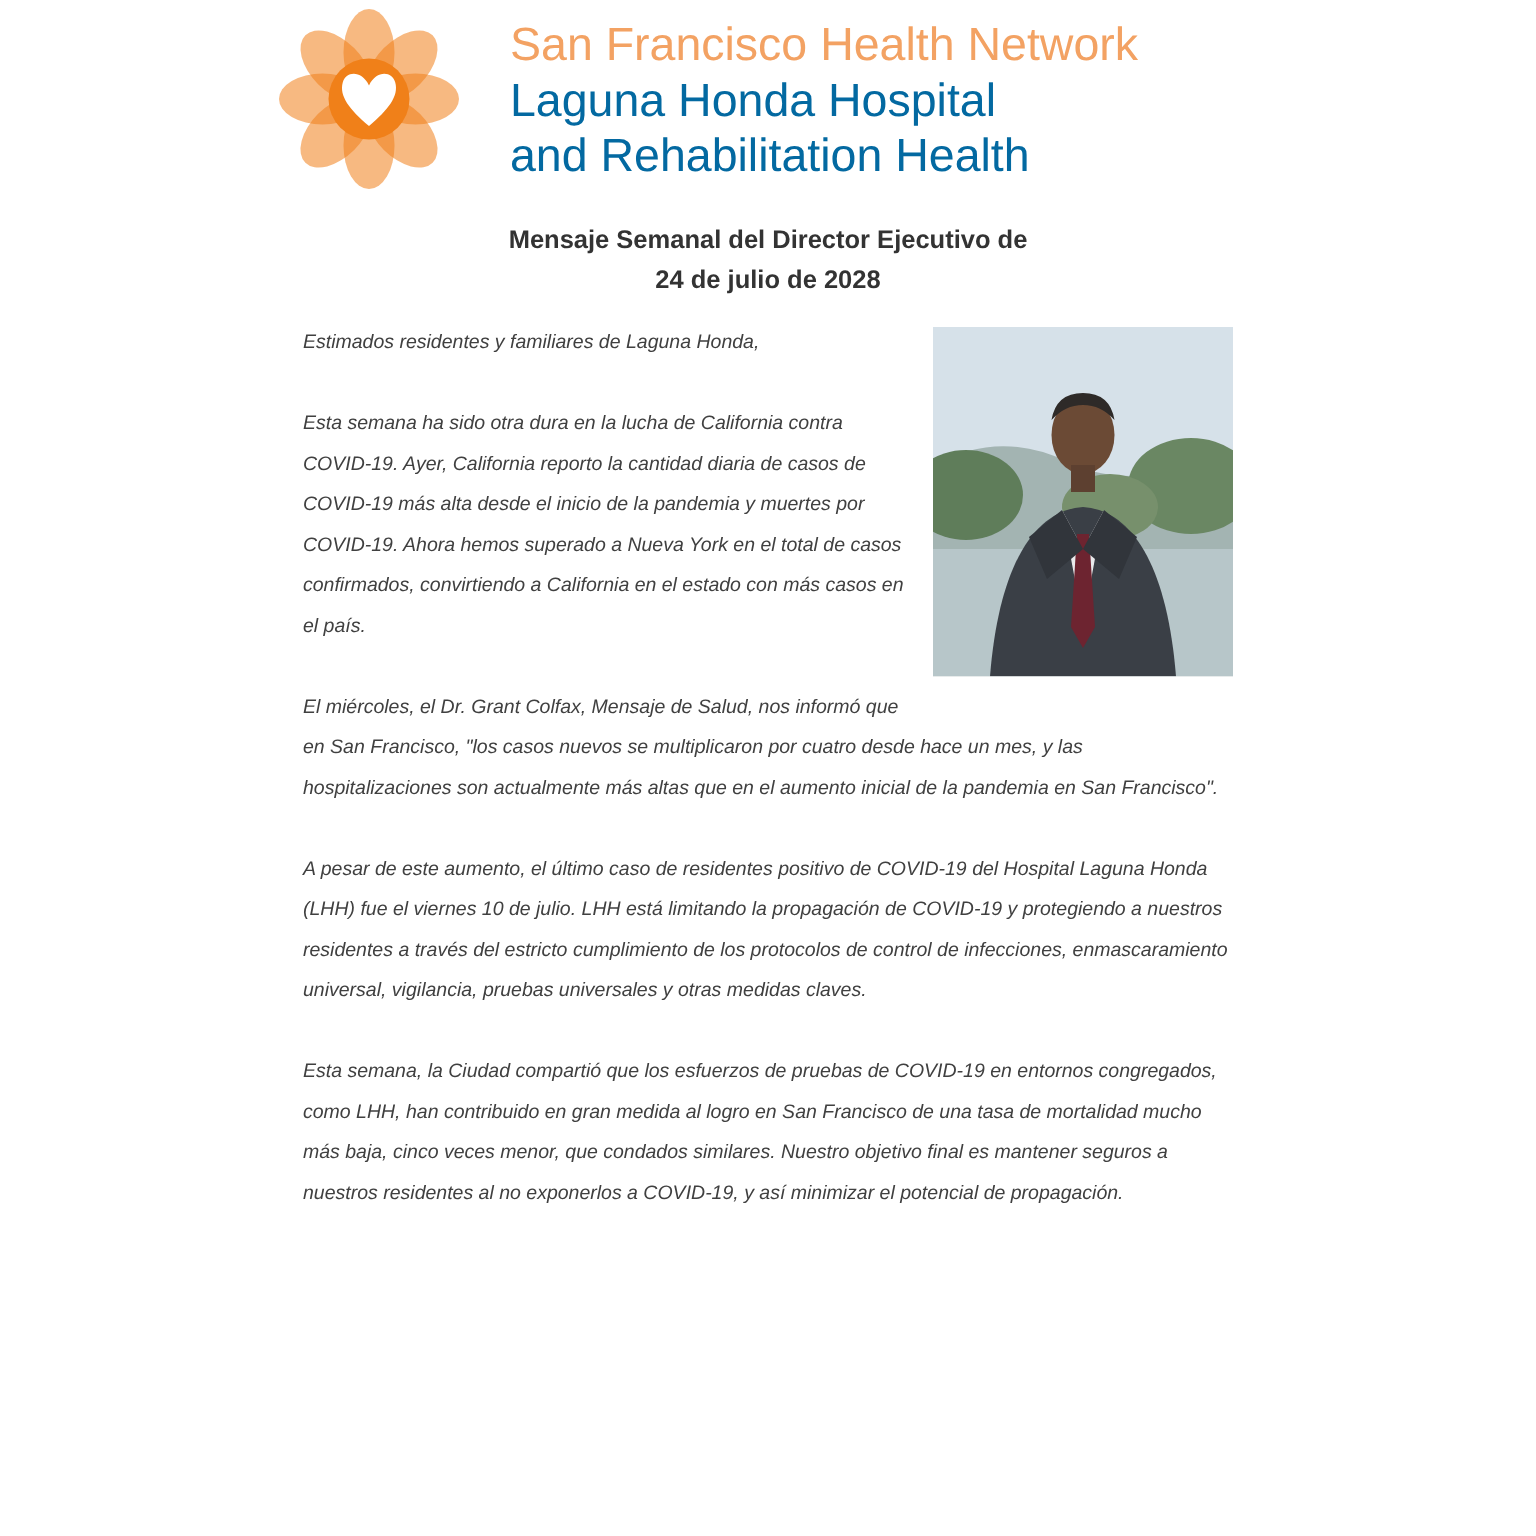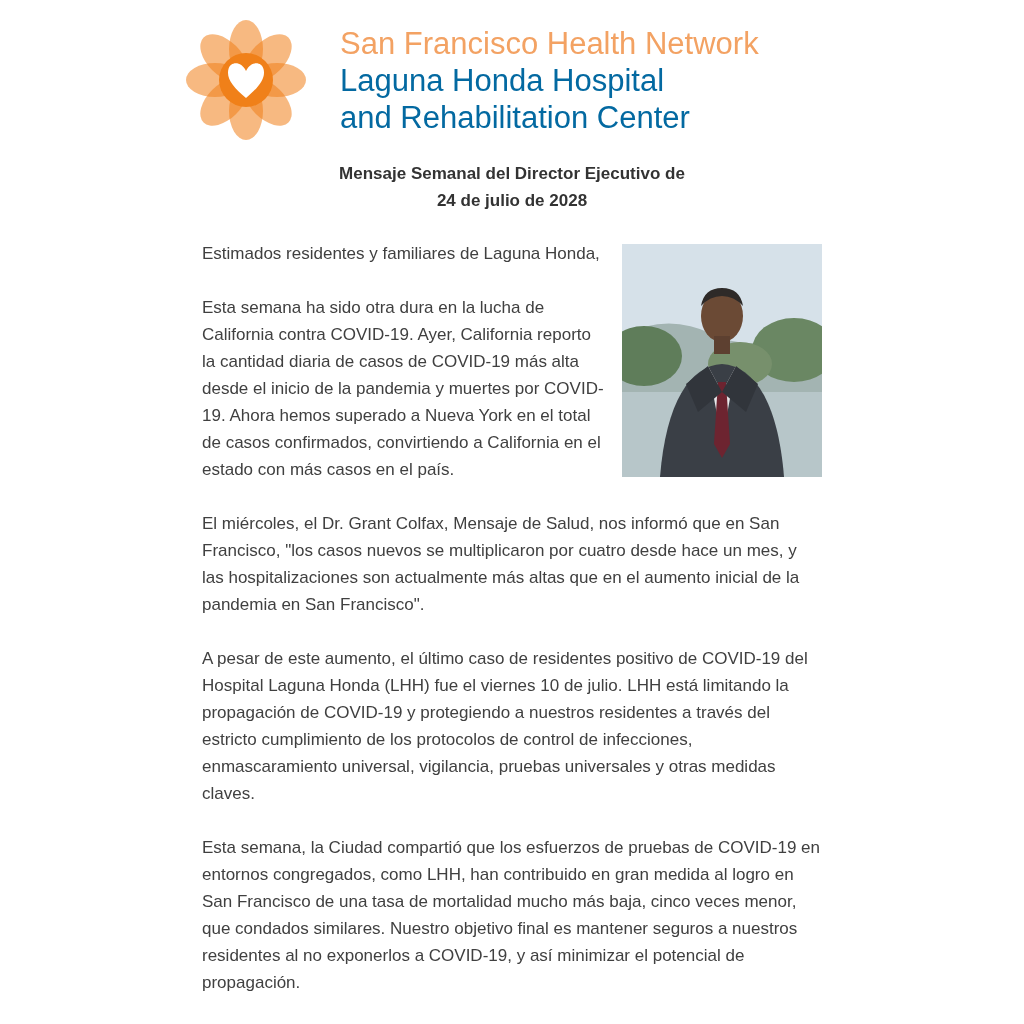--- a/index.html
+++ b/index.html
@@ -7,50 +7,51 @@
   body {
     width: 1024px;
     height: 1024px;
     overflow: hidden;
     font-family: "Liberation Sans", sans-serif;
     color: #404040;
   }
   .page {
     width: 640px;
     margin: 0 auto;
-    padding-top: 16px;
+    padding-top: 2px;
   }
   
   .masthead {
     display: flex;
     align-items: center;
     gap: 30px;
     margin-left: -10px;
     margin-bottom: 16px;
   }
   .logo { width: 128px; height: 128px; flex: 0 0 auto; }
   .masthead-text { line-height: 37px; font-size: 31px; font-weight: 400; }
   .network-title { color: #f3a263; }
   .hospital-title { color: #0369a1; }
   
   .doc-title {
     text-align: center;
     font-size: 17px;
     font-weight: 700;
     line-height: 27px;
     color: #333333;
-    margin-bottom: 26px;
+    margin-bottom: 14px;
   }
   
   .body-text {
-    font-size: 17px;
+    font-size: 13px;
     line-height: 27px;
     color: #404040;
     width: 620px;
     margin: 4px auto;
+    font-style: italic;
   }
   .body-text p { margin-bottom: 27px; }
   .portrait {
     float: right;
     width: 200px;
     height: 233px;
     margin: 4px 0 10px 14px;
     overflow: hidden;
   }
   .portrait svg { display: block; }
@@ -73,21 +74,21 @@
           <ellipse cx="64" cy="33" rx="17" ry="29" fill="#f08019" opacity="0.55" transform="rotate(270 64 64)"></ellipse>
           <ellipse cx="64" cy="33" rx="17" ry="29" fill="#f08019" opacity="0.55" transform="rotate(315 64 64)"></ellipse>
           <circle cx="64" cy="64" r="27" fill="#f08019"></circle>
           <path d="M64,82 C51,71 44,62 46.5,53 C48.5,45.5 59,44.5 64,55 C69,44.5 79.5,45.5 81.5,53 C84,62 77,71 64,82 Z" fill="#ffffff"></path>
         </g>
       </svg>
     </div>
     <div class="masthead-text">
       <div class="network-title">San Francisco Health Network</div>
       <div class="hospital-title">Laguna Honda Hospital</div>
-      <div class="hospital-title">and Rehabilitation Center</div>
+      <div class="hospital-title">and Rehabilitation Health</div>
     </div>
   </header>
 
   <section class="doc-title">
     <div>Mensaje Semanal del Director Ejecutivo de</div>
     <div>24 de julio de 2028</div>
   </section>
 
   <section class="body-text">
 

